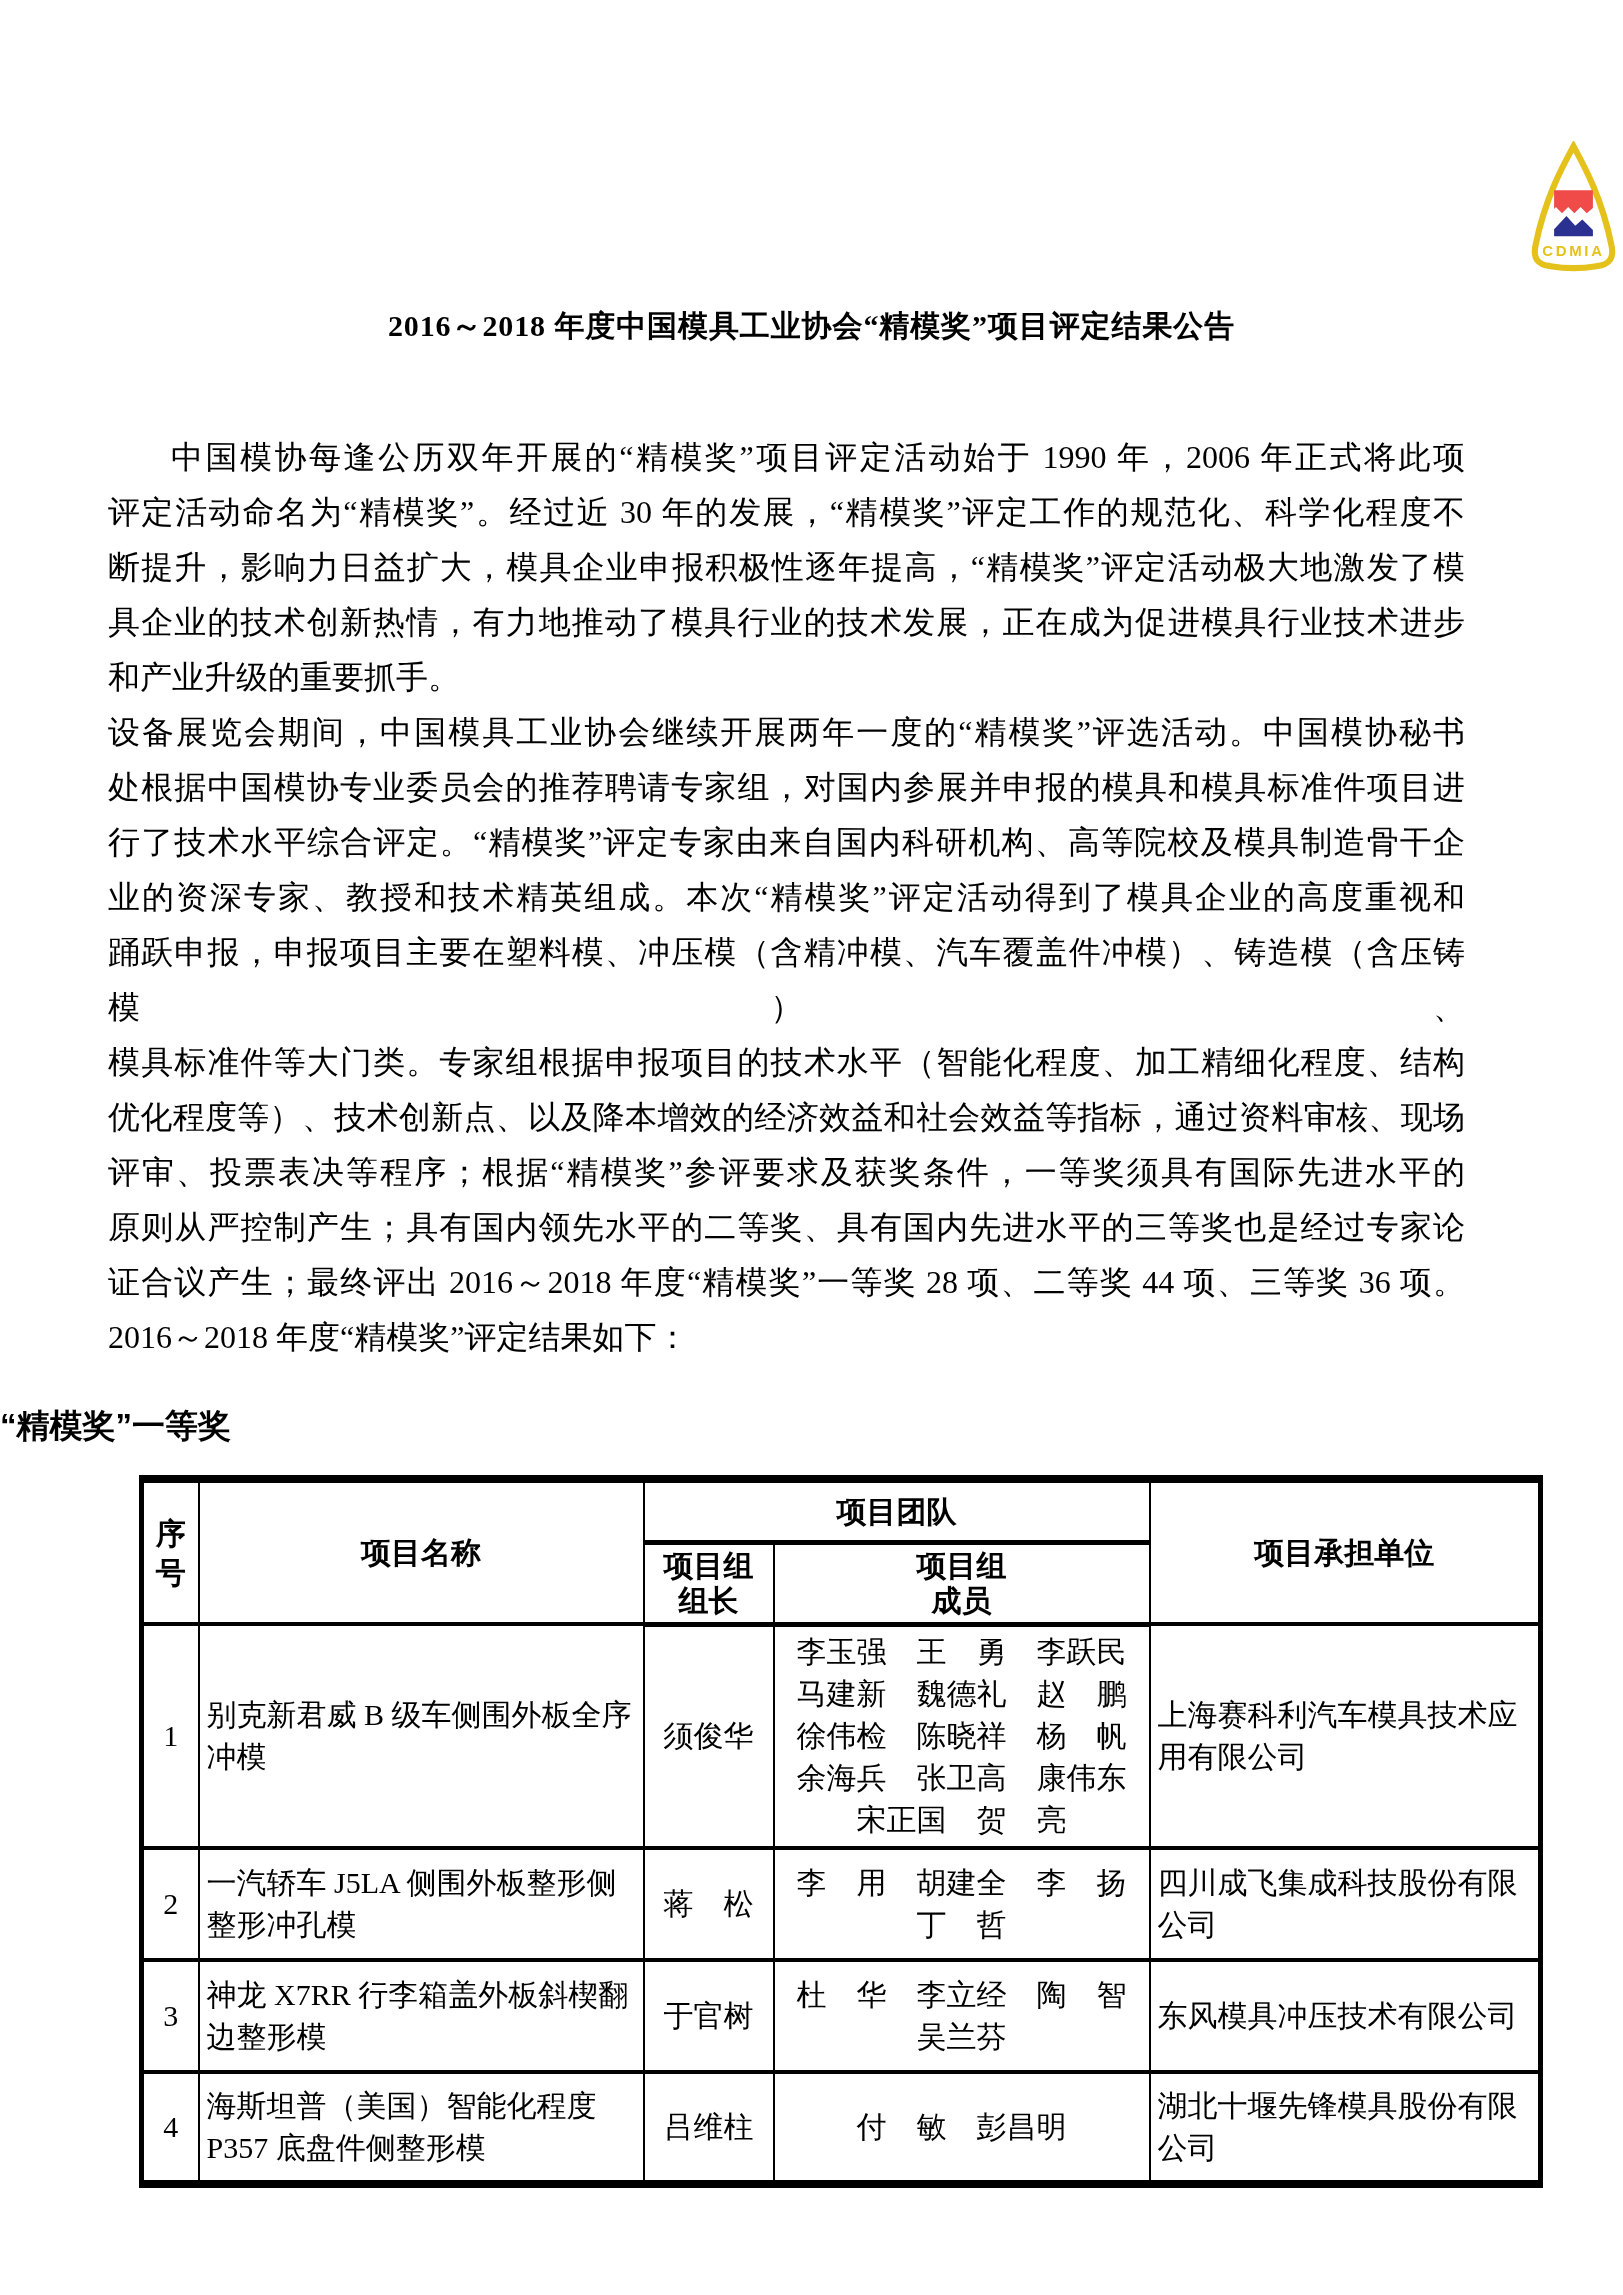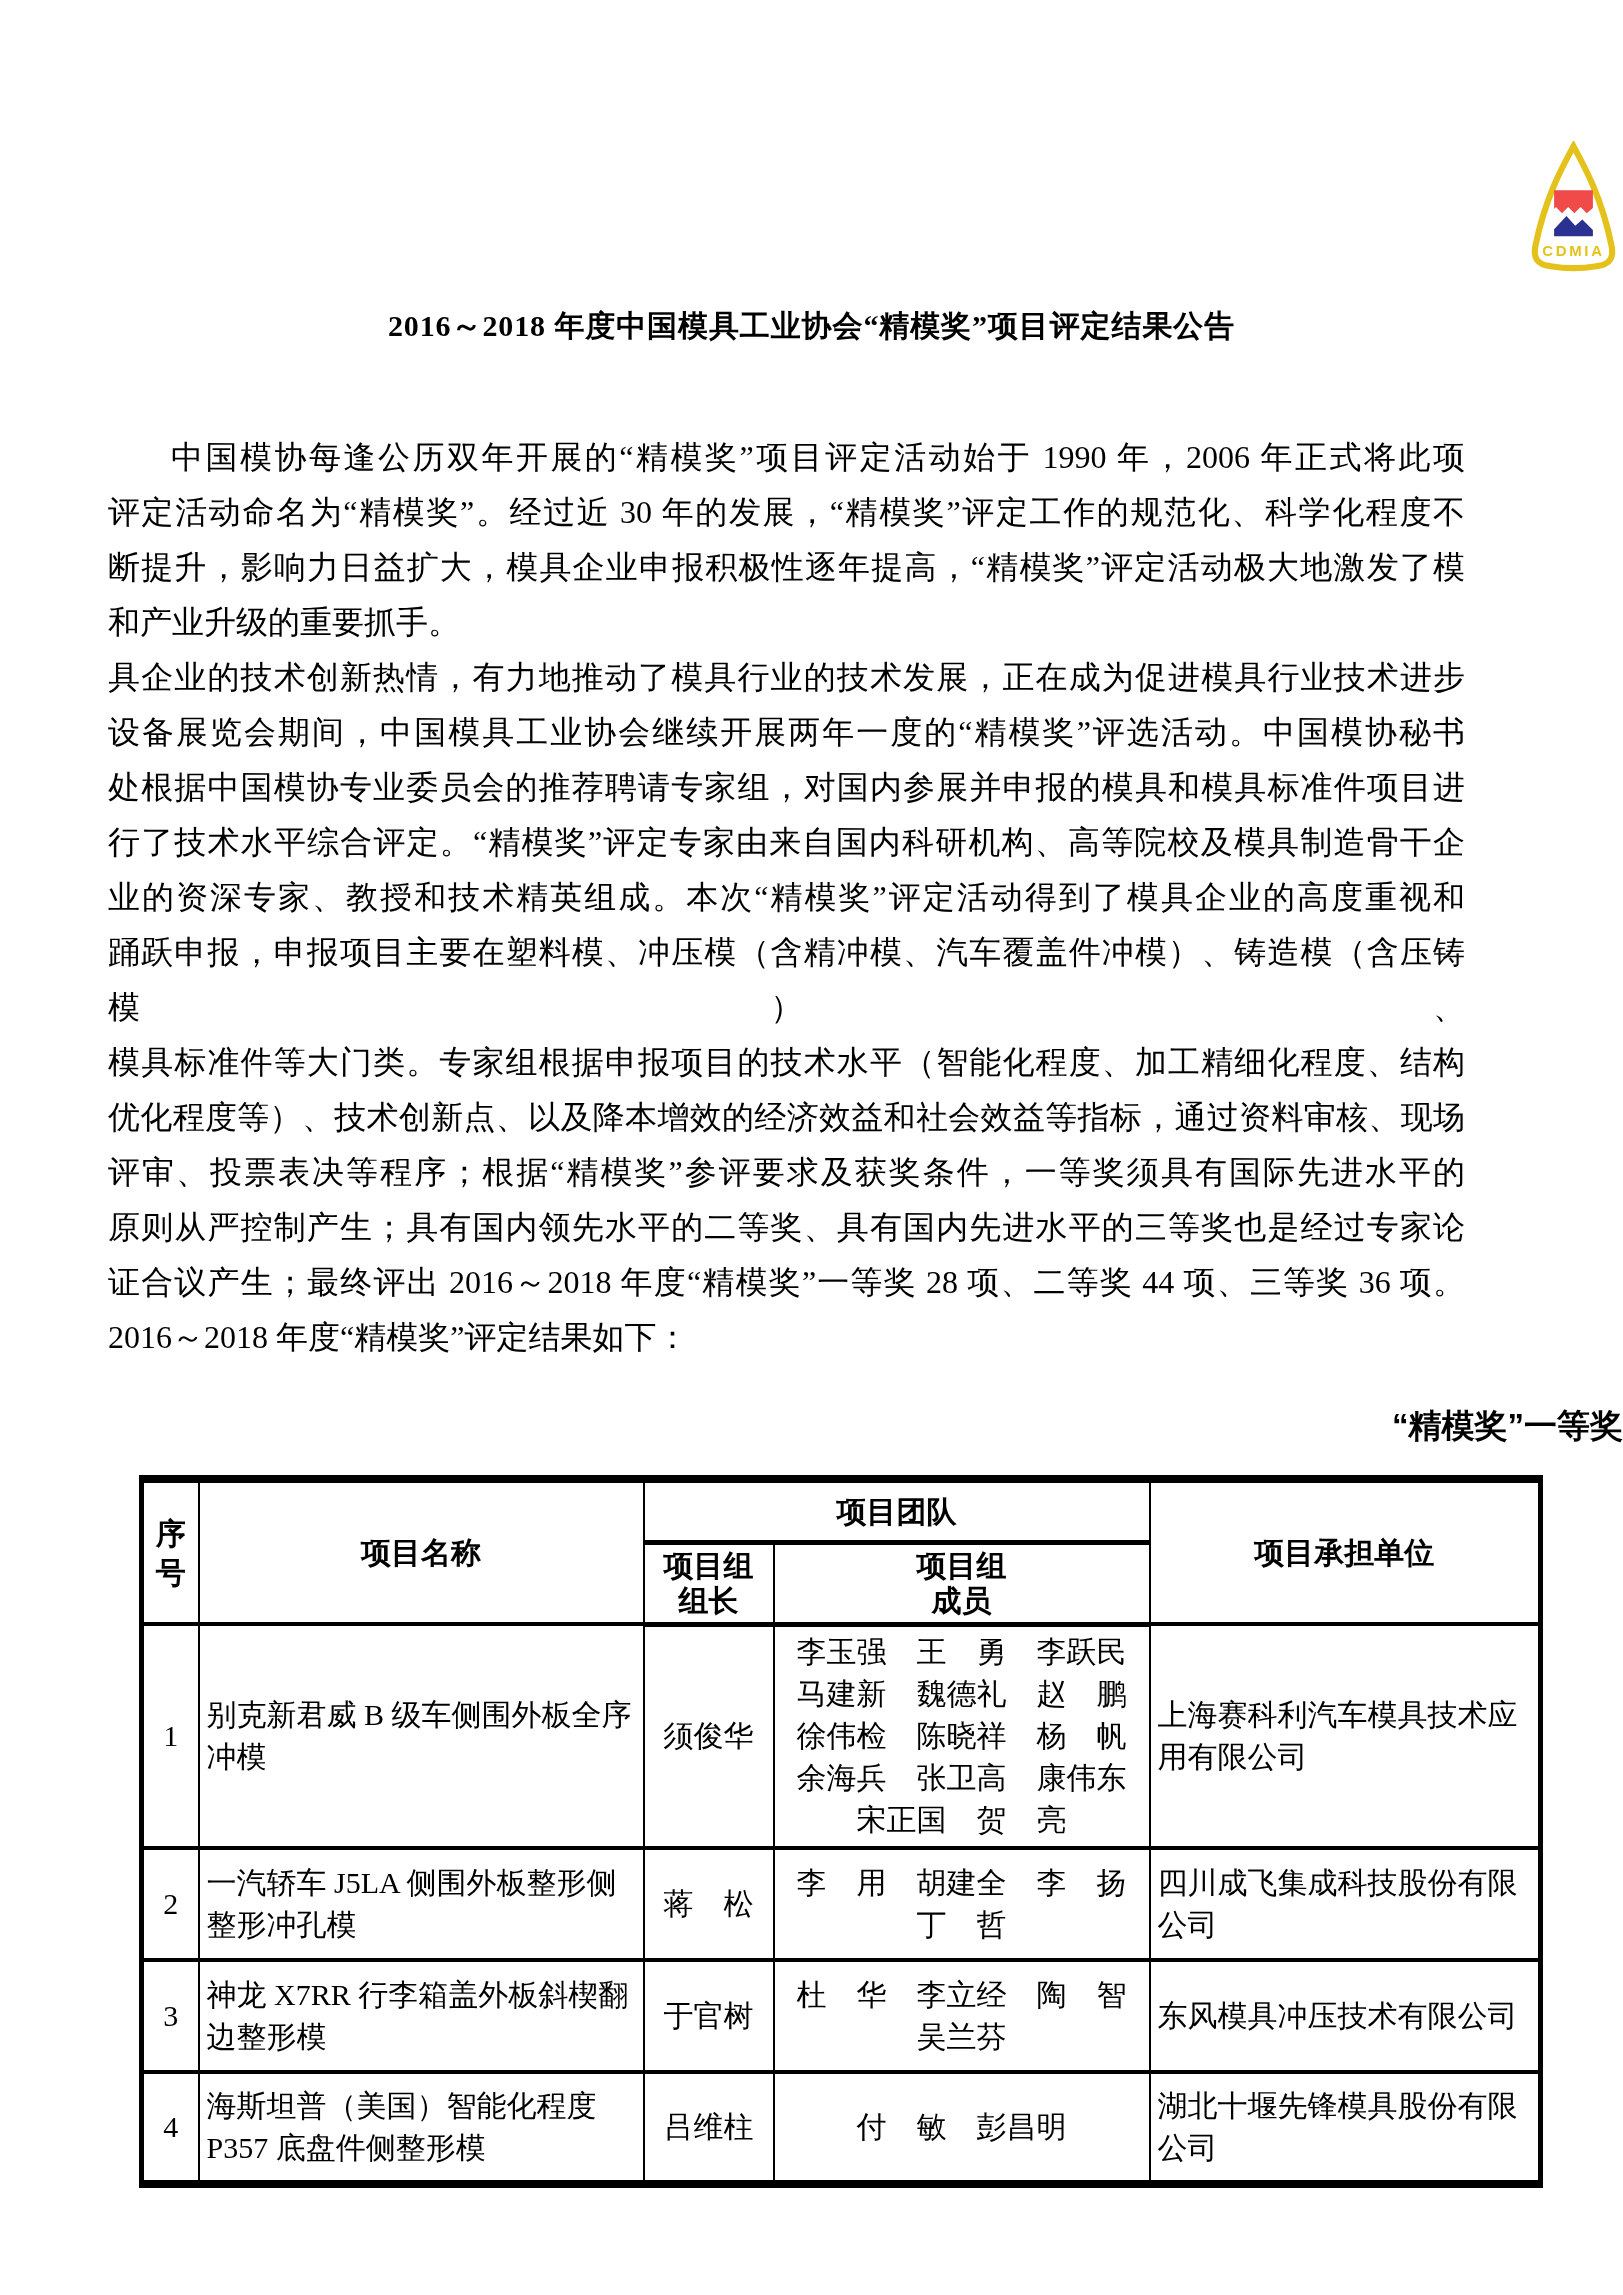--- a/index.html
+++ b/index.html
@@ -20,21 +20,21 @@
     margin-top:77px;margin-left:108px;width:1357px;
     font-size:32px;line-height:55px;
   }
   .body-text .line{
     text-align:justify;text-align-last:justify;
     white-space:normal;
   }
   .body-text .line.short{text-align-last:left;}
   .body-text .line.indent{text-indent:63px;}
   .section-heading{
-    margin-top:35px;text-align:right;
+    margin-top:35px;text-align:left;
     font-size:33px;line-height:51px;font-weight:bold;
     font-family:"Liberation Sans","DejaVu Sans",sans-serif;
   }
   table.awards{
     margin-top:24px;margin-left:139px;
     width:1399px;table-layout:fixed;
     border-collapse:collapse;
     border:5.3px solid #000;
     border-top-width:8px;border-bottom-width:8px;
     font-size:30px;
@@ -80,22 +80,22 @@
     </svg>
   </div>
 
   <div class="doc-title">2016～2018 年度中国模具工业协会“精模奖”项目评定结果公告</div>
 
   <div class="body-text">
     <div>
       <div class="line indent">中国模协每逢公历双年开展的“精模奖”项目评定活动始于 1990 年，2006 年正式将此项</div>
       <div class="line">评定活动命名为“精模奖”。经过近 30 年的发展，“精模奖”评定工作的规范化、科学化程度不</div>
       <div class="line">断提升，影响力日益扩大，模具企业申报积极性逐年提高，“精模奖”评定活动极大地激发了模</div>
+      <div class="line">具企业的技术创新热情，有力地推动了模具行业的技术发展，正在成为促进模具行业技术进步</div>
       <div class="line short">和产业升级的重要抓手。</div>
-      <div class="line">具企业的技术创新热情，有力地推动了模具行业的技术发展，正在成为促进模具行业技术进步</div>
     </div>
     <div>
       <div class="line">设备展览会期间，中国模具工业协会继续开展两年一度的“精模奖”评选活动。中国模协秘书</div>
       <div class="line">处根据中国模协专业委员会的推荐聘请专家组，对国内参展并申报的模具和模具标准件项目进</div>
       <div class="line">行了技术水平综合评定。“精模奖”评定专家由来自国内科研机构、高等院校及模具制造骨干企</div>
       <div class="line">业的资深专家、教授和技术精英组成。本次“精模奖”评定活动得到了模具企业的高度重视和</div>
       <div class="line">踊跃申报，申报项目主要在塑料模、冲压模（含精冲模、汽车覆盖件冲模）、铸造模（含压铸模）、</div>
       <div class="line">模具标准件等大门类。专家组根据申报项目的技术水平（智能化程度、加工精细化程度、结构</div>
       <div class="line">优化程度等）、技术创新点、以及降本增效的经济效益和社会效益等指标，通过资料审核、现场</div>
       <div class="line">评审、投票表决等程序；根据“精模奖”参评要求及获奖条件，一等奖须具有国际先进水平的</div>

